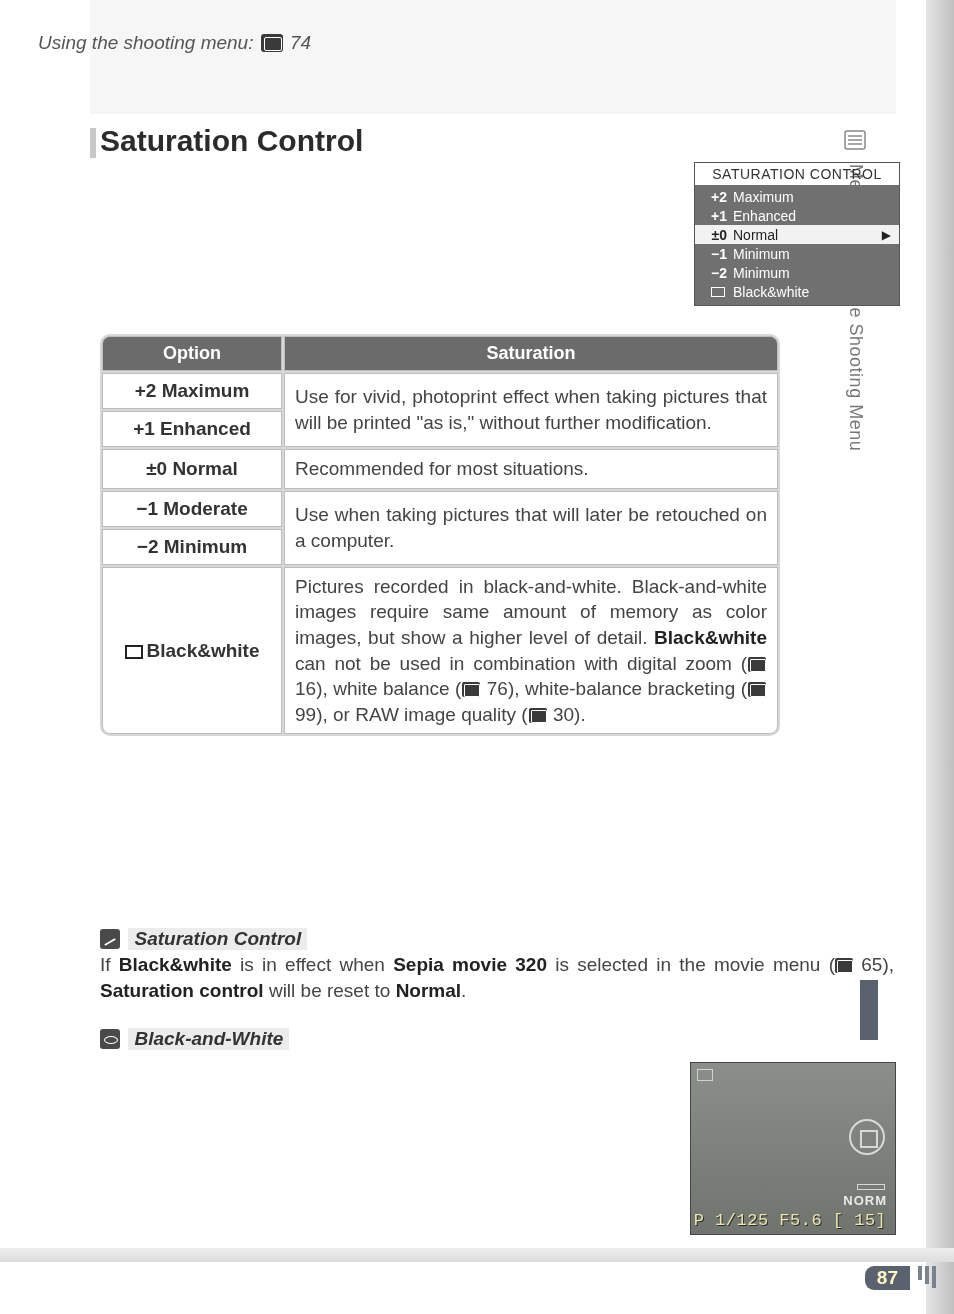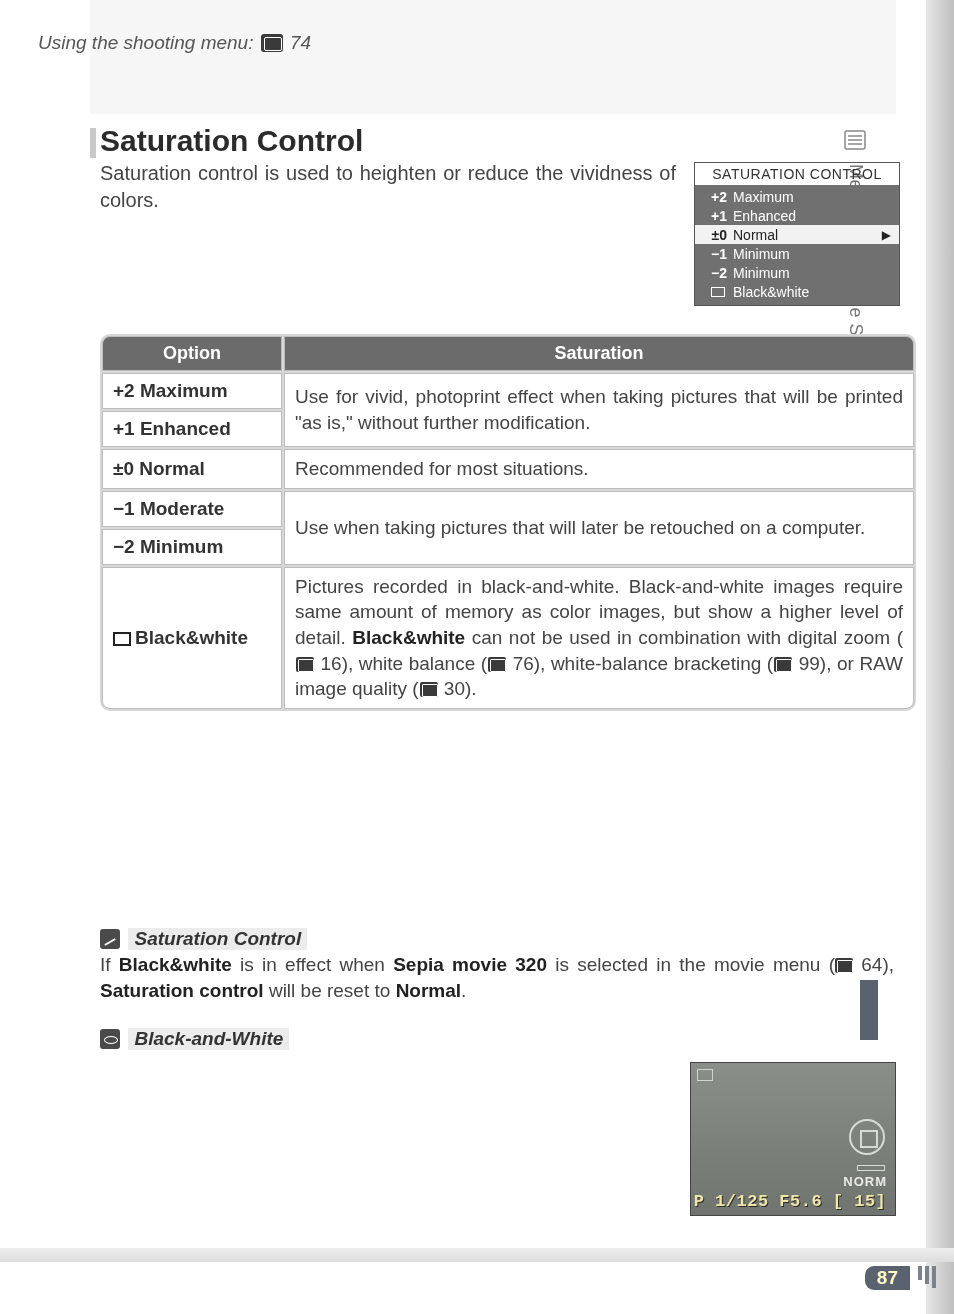--- a/index.html
+++ b/index.html
@@ -78,35 +78,36 @@
   .mrow { display:flex; align-items:center; padding: 0 8px; height: 19px; font-size:14px;}
   .mrow.sel { background:#f2f2f2; color:#222; }
   .mrow .mk { width:30px; font-weight:bold; text-align:right; padding-right:6px;}
   .mrow .mv { flex:1; }
   .mrow .arrow { font-size:12px; }
   .mrow .bwico { display:inline-block;width:14px;height:10px;border:1px solid #fff;margin-left:8px;margin-right:4px;}
   .mrow.sel .mk{color:#222;}
 
   
   .tbl {
-    position: absolute; left: 62px; top: 334px; width: 816px;
+    position: absolute; left: 62px; top: 334px; width: 680px;
     border-collapse: separate; border-spacing: 2px;
     background:#d7d7d7;
     border-radius: 10px;
     padding: 0;
   }
   .tbl .hrow td {
     background:#6b6b6b; color:#fff; font-weight:bold; text-align:center;
     font-size:18px; padding:6px 4px;
   }
   .tbl .hrow td:first-child{border-top-left-radius:8px;}
   .tbl .hrow td:last-child{border-top-right-radius:8px;}
   .tbl td {
     background:#fff; padding: 6px 10px; font-size:19px; vertical-align: middle;
     border:1px solid #bdbdbd;
+    text-align:center;
   }
   .tbl td.opt { font-weight:bold; white-space:nowrap; width: 180px;}
   .tbl td.desc { text-align: justify; line-height:1.35; color:#444;}
   .tbl td.opt .bwbox{display:inline-block;width:18px;height:14px;border:2px solid #222;vertical-align:-2px;margin-right:4px;}
   .tbl tr.last td:first-child{border-bottom-left-radius:8px;}
   .tbl tr.last td:last-child{border-bottom-right-radius:8px;}
   .desc .camref{display:inline-block;width:18px;height:15px;background:#3a3a3a;border-radius:2px;vertical-align:-2px;position:relative;margin:0 1px;}
   .desc .camref::before{content:"";position:absolute;left:2px;top:2px;width:14px;height:11px;border:1px solid #fff;border-radius:1px;}
   .desc b{color:#222;}
 
@@ -124,30 +125,30 @@
   .note1 p .camref{display:inline-block;width:18px;height:15px;background:#3a3a3a;border-radius:2px;vertical-align:-2px;}
   .note1 p .camref::before{content:"";position:absolute;width:14px;height:11px;border:1px solid #fff;border-radius:1px;margin:2px;}
 
   .note2 { position:absolute; left:62px; top:1028px; width:794px; }
   .note2 .txt{width:576px; font-size:19px; color:#444; text-align:justify; line-height:1.35; margin-top:2px;}
   .note2 .txt b{color:#222;}
   .note2 .txt .sqico{display:inline-block;width:14px;height:12px;border:2px solid #222;vertical-align:-1px;}
 
   
   .lcd {
-    position:absolute; left:652px; top:1062px; width:206px; height:154px;
+    position:absolute; left:652px; top:1062px; width:206px; height:173px;
     background: linear-gradient(#8a8f8a, #6f746f);
     border:1px solid #444;
   }
   .lcd .top{position:absolute;left:6px;top:6px;width:16px;height:12px;border:1px solid #cfd4cc;}
   .lcd .lens{position:absolute;right:10px;top:56px;width:36px;height:36px;border:2px solid #d7dbd5;border-radius:50%;}
   .lcd .lens::after{content:"";position:absolute;left:9px;top:9px;width:14px;height:14px;border:2px solid #d7dbd5;}
   .lcd .norm{position:absolute;right:8px;bottom:26px;color:#e8eae6;font-size:13px;font-family:Arial;font-weight:bold;letter-spacing:1px;}
   .lcd .zoombar{position:absolute;right:10px;bottom:44px;width:28px;height:6px;border:1px solid #d7dbd5;}
-  .lcd .status{position:absolute;left:0;right:6px;bottom:4px;color:#efe6aa;font-family:"Courier New",monospace;font-weight:bold;font-size:17px;letter-spacing:0.5px;text-align:center;text-shadow:1px 1px 0 #2a2a2a;}
+  .lcd .status{position:absolute;left:0;right:6px;bottom:4px;color:#efe6aa;font-family:"Courier New",monospace;font-weight:normal;font-size:17px;letter-spacing:0.5px;text-align:center;text-shadow:1px 1px 0 #2a2a2a;}
 
   
   .pagenum{
     position:absolute; right:44px; bottom:24px;
     background:#5a6270; color:#fef9c3; font-weight:bold; font-size:19px;
     padding: 1px 12px; border-radius: 9px 0 0 9px;
   }
   .ticks{position:absolute;right:18px;bottom:26px;display:flex;gap:3px;}
   .ticks span{display:block;width:4px;background:#7a828e;}
   .ticks span:nth-child(1){height:14px;} .ticks span:nth-child(2){height:18px;} .ticks span:nth-child(3){height:22px;}
@@ -175,21 +176,20 @@
       <line x1="4" y1="10" x2="18" y2="10" stroke="#888" stroke-width="1.5"></line>
       <line x1="4" y1="14" x2="18" y2="14" stroke="#888" stroke-width="1.5"></line>
     </svg>
     <div class="vtext">Menu Guide—The Shooting Menu</div>
   </div>
   <div class="side-accent"></div>
 
   <div class="h1-bar"></div>
   <div class="h1-bg"></div>
   <div class="h1">Saturation Control</div>
-  <div class="intro">Saturation control is used to heighten or reduce the vividness of colors.</div>
 
   <div class="menubox">
     <div class="mtitle">SATURATION CONTROL</div>
     <div class="mbody" id="menubody">
         <div class="mrow">
           <span class="mk">+2</span>
           <span class="mv">Maximum</span>
         </div>
         <div class="mrow">
           <span class="mk">+1</span>
@@ -247,21 +247,21 @@
         <span>Pictures recorded in black-and-white.  Black-and-white images require same amount of memory as color images, but show a higher level of detail.  </span><b>Black&amp;white</b><span> can not be used in combination with digital zoom (</span><span class="camref"></span> <span>16</span><span>), white balance (</span><span class="camref"></span> <span>76</span><span>), white-balance bracketing (</span><span class="camref"></span> <span>99</span><span>), or RAW image quality (</span><span class="camref"></span> <span>30</span><span>).</span>
       </td>
     </tr>
   </tbody>
     </table>
 
   <div class="note1">
     <span class="note-icon pencil"></span>
     <span class="note-head">Saturation Control</span>
     <p>
-      <span>If </span><b>Black&amp;white</b><span> is in effect when </span><b>Sepia movie 320</b><span> is selected in the movie menu (</span><span class="camref"></span> <span>64</span><span>), </span><b>Saturation control</b><span> will be reset to </span><b>Normal</b><span>.</span>
+      <span>If </span><b>Black&amp;white</b><span> is in effect when </span><b>Sepia movie 320</b><span> is selected in the movie menu (</span><span class="camref"></span> <span>65</span><span>), </span><b>Saturation control</b><span> will be reset to </span><b>Normal</b><span>.</span>
     </p>
   </div>
 
   <div class="note2">
     <span class="note-icon eye"></span>
     <span class="note-head">Black-and-White</span>
   </div>
 
   <div class="lcd">
     <div class="top"></div>

